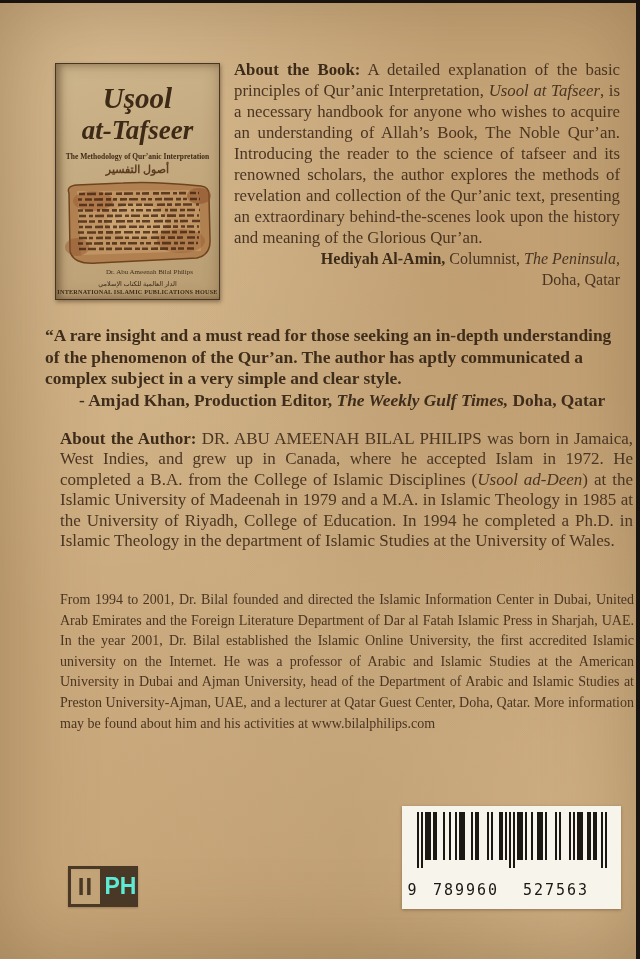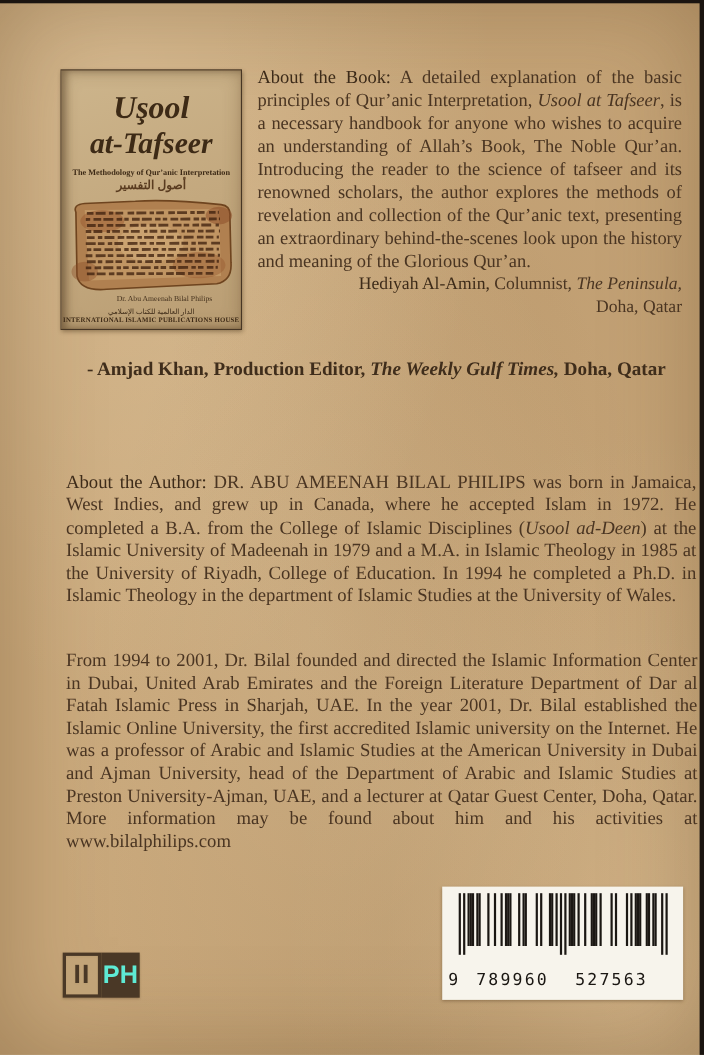--- a/index.html
+++ b/index.html
@@ -33,53 +33,53 @@
   .thumb-title2{font-style:italic;font-weight:bold;font-size:27px;line-height:28px;margin-top:3px;}
   .thumb-sub{font-weight:bold;font-size:7.5px;line-height:9px;margin-top:8px;}
   .thumb-arabic{font-weight:bold;font-size:11px;line-height:13px;margin-top:2px;color:#5a3c20;}
   .manuscript{display:block;margin:5px auto 0 auto;}
   .thumb-author{font-size:7px;line-height:9px;margin-top:3px;color:#44311d;padding-left:24px;}
   .thumb-pub-ar{font-size:6.5px;line-height:8px;margin-top:3px;color:#3d2a16;}
   .thumb-pub{font-size:6.2px;line-height:8px;font-weight:bold;letter-spacing:.2px;color:#3d2a16;}
 
   
   .serif{color:#4a3522;}
-  .b{font-weight:normal;color:#3d2b19;}
+  .b{font-weight:bold;color:#3d2b19;}
   .i{font-style:italic;}
   .just{text-align:justify;margin-left:15px;}
 
   .about-book{position:absolute;left:234px;top:59px;width:386px;font-size:16.8px;line-height:21px;}
   .about-book p{margin:0;}
   .attr-line{text-align:right;font-size:16px;line-height:21px;}
 
   .quote{position:absolute;left:45px;top:325px;width:572px;font-size:17.4px;line-height:21.5px;font-weight:bold;color:#3f2d1b;}
   .quote-attr{padding-left:34px;}
 
   .about-author{position:absolute;left:45px;top:429px;width:573px;font-size:17px;line-height:20.4px;}
-  .career{position:absolute;left:45px;top:590px;width:574px;font-size:17px;line-height:20.6px;}
+  .career{position:absolute;left:45px;top:590px;width:574px;font-size:14px;line-height:20.6px;}
 
   
   .barcode-label{
     position:absolute;left:402px;top:806px;width:219px;height:103px;
     background:#f7f4ec;box-shadow:0 1px 3px rgba(70,45,20,.4);
     padding-top:6px;box-sizing:border-box;
   }
   .isbn-text{font-size:18px;line-height:22px;text-align:center;color:#24201c;letter-spacing:.5px;}
   .bars{display:flex;align-items:flex-start;width:190px;margin:0 auto;height:56px;}
   .mod{width:2px;height:48px;}
   .mod.on{background:#1b1713;}
   .mod.guard{height:56px;}
   .bar-digits{position:absolute;top:76px;left:0;right:0;height:17px;font-family:"DejaVu Sans Mono",monospace;font-size:15px;line-height:16px;color:#1b1713;}
   .dg{position:absolute;text-align:center;letter-spacing:2px;}
   .dg1{left:3px;width:14px;letter-spacing:0;}
   .dg2{left:22px;width:84px;}
   .dg3{left:112px;width:84px;}
 
   
-  .iiph{position:absolute;left:57px;top:866px;display:flex;align-items:center;filter:drop-shadow(0 1px 1px rgba(70,45,20,.3));}
+  .iiph{position:absolute;left:68px;top:866px;display:flex;align-items:center;filter:drop-shadow(0 1px 1px rgba(70,45,20,.3));}
   .iiph-left{
     width:29px;height:35px;border:3px solid #4a3826;background:rgba(210,180,135,.55);
     color:#4a3826;font-family:"Liberation Sans",sans-serif;font-weight:bold;
     font-size:24px;line-height:35px;text-align:center;letter-spacing:1px;
   }
   .iiph-right{
     width:35px;height:41px;background:#4a3826;color:#5eead4;
     font-family:"Liberation Sans",sans-serif;font-weight:bold;
     font-size:23px;line-height:41px;text-align:center;letter-spacing:0;
   }
@@ -125,20 +125,21 @@
     <div class="thumb-pub">INTERNATIONAL ISLAMIC PUBLICATIONS HOUSE</div>
   </div>
 
   <div class="about-book serif">
     <p class="just"><span class="b">About the Book:</span><span> A detailed explanation of the basic principles of Qur’anic Interpretation, </span><span class="i">Usool at Tafseer</span><span>, is a necessary handbook for anyone who wishes to acquire an understanding of Allah’s Book, The Noble Qur’an. Introducing the reader to the science of tafseer and its renowned scholars, the author explores the methods of revelation and collection of the Qur’anic text, presenting an extraordinary behind-the-scenes look upon the history and meaning of the Glorious Qur’an.</span></p>
     <div class="attr-line"><span class="b">Hediyah Al-Amin,</span><span> Columnist, </span><span class="i">The Peninsula,</span></div>
     <div class="attr-line">Doha, Qatar</div>
   </div>
 
   <div class="quote">
+    <div>“A rare insight and a must read for those seeking an in-depth understanding of the phenomenon of the Qur’an. The author has aptly communicated a complex subject in a very simple and clear style.</div>
     <div class="quote-attr"><span>- Amjad Khan, Production Editor, </span><span class="i">The Weekly Gulf Times,</span><span> Doha, Qatar</span></div>
   </div>
 
   <div class="about-author serif just"><span class="b">About the Author:</span><span> DR. ABU AMEENAH BILAL PHILIPS was born in Jamaica, West Indies, and grew up in Canada, where he accepted Islam in 1972. He completed a B.A. from the College of Islamic Disciplines (</span><span class="i">Usool ad-Deen</span><span>) at the Islamic University of Madeenah in 1979 and a M.A. in Islamic Theology in 1985 at the University of Riyadh, College of Education. In 1994 he completed a Ph.D. in Islamic Theology in the department of Islamic Studies at the University of Wales.</span></div>
 
   <div class="career serif just">From 1994 to 2001, Dr. Bilal founded and directed the Islamic Information Center in Dubai, United Arab Emirates and the Foreign Literature Department of Dar al Fatah Islamic Press in Sharjah, UAE. In the year 2001, Dr. Bilal established the Islamic Online University, the first accredited Islamic university on the Internet. He was a professor of Arabic and Islamic Studies at the American University in Dubai and Ajman University, head of the Department of Arabic and Islamic Studies at Preston University-Ajman, UAE, and a lecturer at Qatar Guest Center, Doha, Qatar. More information may be found about him and his activities at www.bilalphilips.com</div>
 
   <div class="barcode-label">
     <div class="bars" id="bars">
         <div class="mod on guard"></div>

